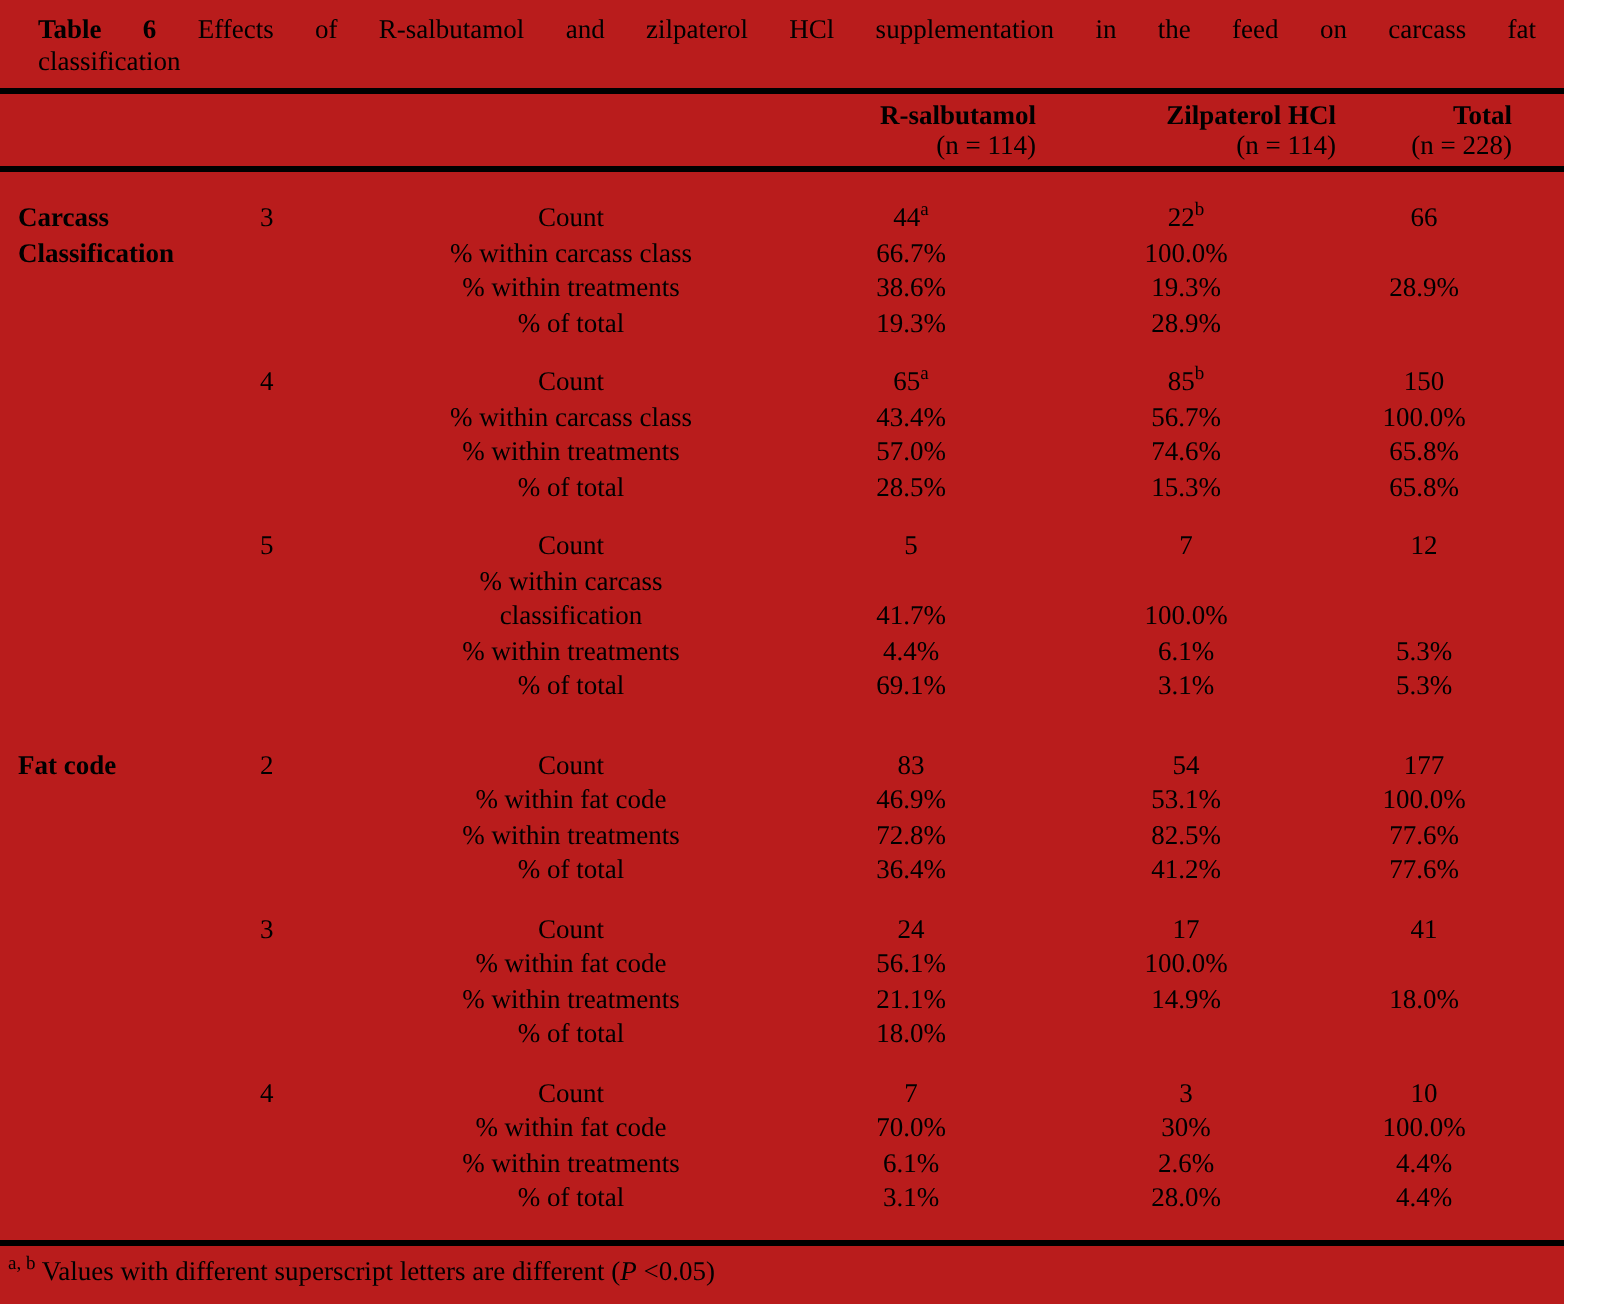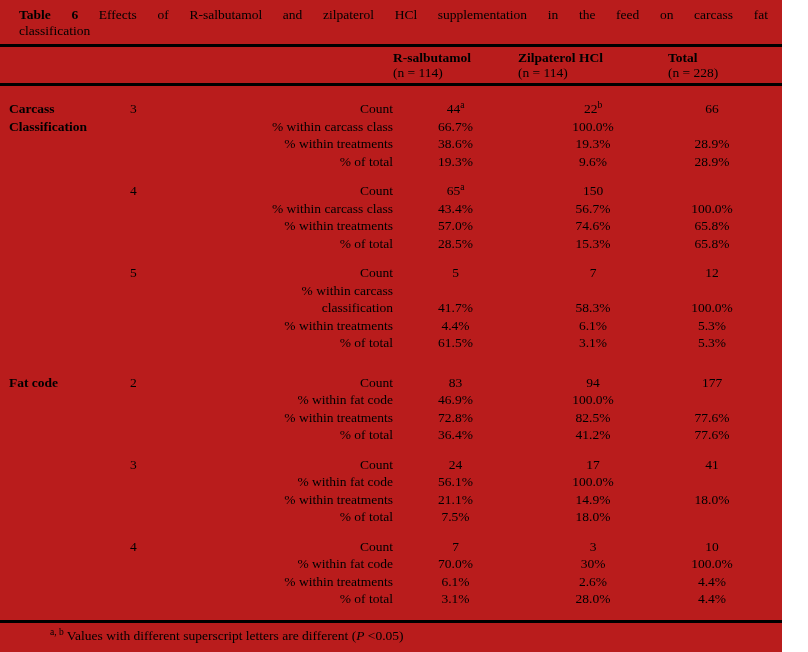--- a/index.html
+++ b/index.html
@@ -13,33 +13,33 @@
   .title-line1 { text-align: justify; text-align-last: justify; }
   .title-bold { font-weight: bold; }
   .rule { height: 3px; background: #000000; }
   .rule-top { margin-top: 5px; }
   .grid {
     display: grid;
     grid-template-columns: 121px 48px 215px 125px 150px 88px;
   }
   .header-row { padding: 3px 0 3px 9px; line-height: 15px; }
   .header-spacer { grid-column: 1 / 4; }
-  .hcol { text-align: left; }
+  .hcol { text-align: right; }
   .hname { font-weight: bold; }
   .tbody { padding-top: 14px; }
   .trow { padding-left: 9px; height: 17.5px; line-height: 17.5px; }
   .class-gap { margin-top: 12px; }
   .group-gap { margin-top: 22px; }
   .gcell { font-weight: bold; white-space: normal; overflow: visible; }
   .ccell { text-align: left; }
-  .mcell { text-align: right; }
+  .mcell { text-align: center; }
   .vcell { text-align: center; }
   sup { font-size: 9.5px; line-height: 0; vertical-align: super; }
   .rule-bottom { margin-top: 12px; }
-  .footnote { padding: 5px 14px 0 18px; line-height: 15px; margin-left: 32px; }
+  .footnote { padding: 5px 14px 0 4px; line-height: 15px; }
   .footnote i { font-style: italic; }
 </style>
 </head>
 <body>
 
 <div class="page">
 
   <div class="title">
     <div class="title-line1"><span class="title-bold">Table 6</span>
       <span>Effects of R-salbutamol and zilpaterol HCl supplementation in the feed on carcass fat</span></div>
@@ -88,28 +88,28 @@
         <div class="mcell">% within treatments</div>
         <div class="vcell">38.6%</div>
         <div class="vcell">19.3%</div>
         <div class="vcell">28.9%</div>
       </div>
       <div class="grid trow">
         <div class="gcell"></div>
         <div class="ccell"></div>
         <div class="mcell">% of total</div>
         <div class="vcell">19.3%</div>
-        <div class="vcell">9.6%</div>
         <div class="vcell">28.9%</div>
       </div>
       <div class="grid trow class-gap">
         <div class="gcell"></div>
         <div class="ccell">4</div>
         <div class="mcell">Count</div>
         <div class="vcell">65<sup>a</sup></div>
+        <div class="vcell">85<sup>b</sup></div>
         <div class="vcell">150</div>
       </div>
       <div class="grid trow">
         <div class="gcell"></div>
         <div class="ccell"></div>
         <div class="mcell">% within carcass class</div>
         <div class="vcell">43.4%</div>
         <div class="vcell">56.7%</div>
         <div class="vcell">100.0%</div>
       </div>
@@ -143,52 +143,52 @@
         <div class="mcell">% within carcass</div>
         <div class="vcell"></div>
         <div class="vcell"></div>
         <div class="vcell"></div>
       </div>
       <div class="grid trow">
         <div class="gcell"></div>
         <div class="ccell"></div>
         <div class="mcell">classification</div>
         <div class="vcell">41.7%</div>
-        <div class="vcell">58.3%</div>
         <div class="vcell">100.0%</div>
       </div>
       <div class="grid trow">
         <div class="gcell"></div>
         <div class="ccell"></div>
         <div class="mcell">% within treatments</div>
         <div class="vcell">4.4%</div>
         <div class="vcell">6.1%</div>
         <div class="vcell">5.3%</div>
       </div>
       <div class="grid trow">
         <div class="gcell"></div>
         <div class="ccell"></div>
         <div class="mcell">% of total</div>
-        <div class="vcell">61.5%</div>
+        <div class="vcell">69.1%</div>
         <div class="vcell">3.1%</div>
         <div class="vcell">5.3%</div>
       </div>
       <div class="grid trow group-gap">
         <div class="gcell">Fat code</div>
         <div class="ccell">2</div>
         <div class="mcell">Count</div>
         <div class="vcell">83</div>
-        <div class="vcell">94</div>
+        <div class="vcell">54</div>
         <div class="vcell">177</div>
       </div>
       <div class="grid trow">
         <div class="gcell"></div>
         <div class="ccell"></div>
         <div class="mcell">% within fat code</div>
         <div class="vcell">46.9%</div>
+        <div class="vcell">53.1%</div>
         <div class="vcell">100.0%</div>
       </div>
       <div class="grid trow">
         <div class="gcell"></div>
         <div class="ccell"></div>
         <div class="mcell">% within treatments</div>
         <div class="vcell">72.8%</div>
         <div class="vcell">82.5%</div>
         <div class="vcell">77.6%</div>
       </div>
@@ -220,21 +220,20 @@
         <div class="ccell"></div>
         <div class="mcell">% within treatments</div>
         <div class="vcell">21.1%</div>
         <div class="vcell">14.9%</div>
         <div class="vcell">18.0%</div>
       </div>
       <div class="grid trow">
         <div class="gcell"></div>
         <div class="ccell"></div>
         <div class="mcell">% of total</div>
-        <div class="vcell">7.5%</div>
         <div class="vcell">18.0%</div>
       </div>
       <div class="grid trow class-gap">
         <div class="gcell"></div>
         <div class="ccell">4</div>
         <div class="mcell">Count</div>
         <div class="vcell">7</div>
         <div class="vcell">3</div>
         <div class="vcell">10</div>
       </div>

